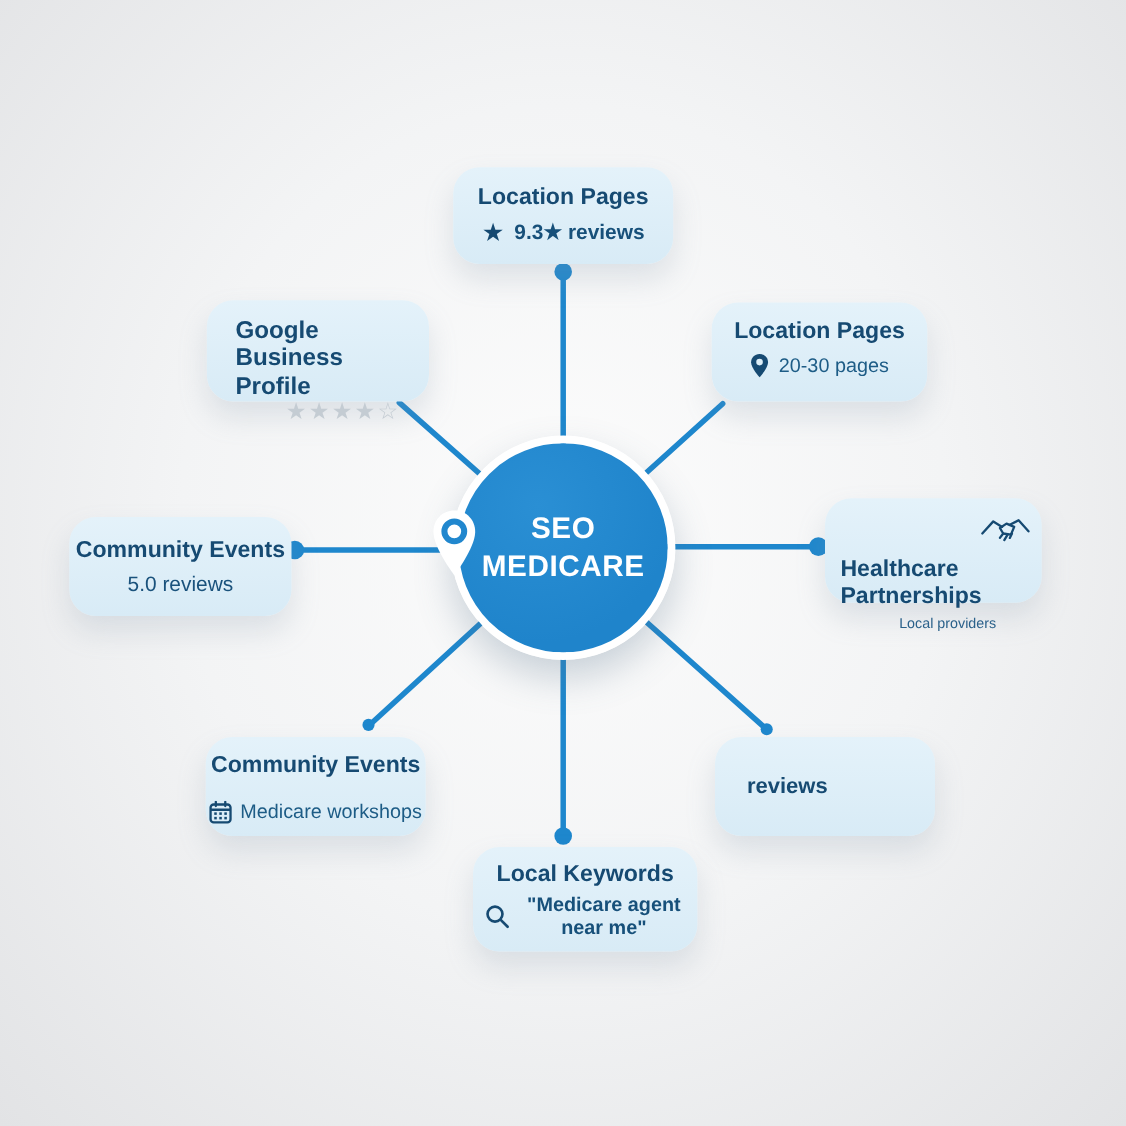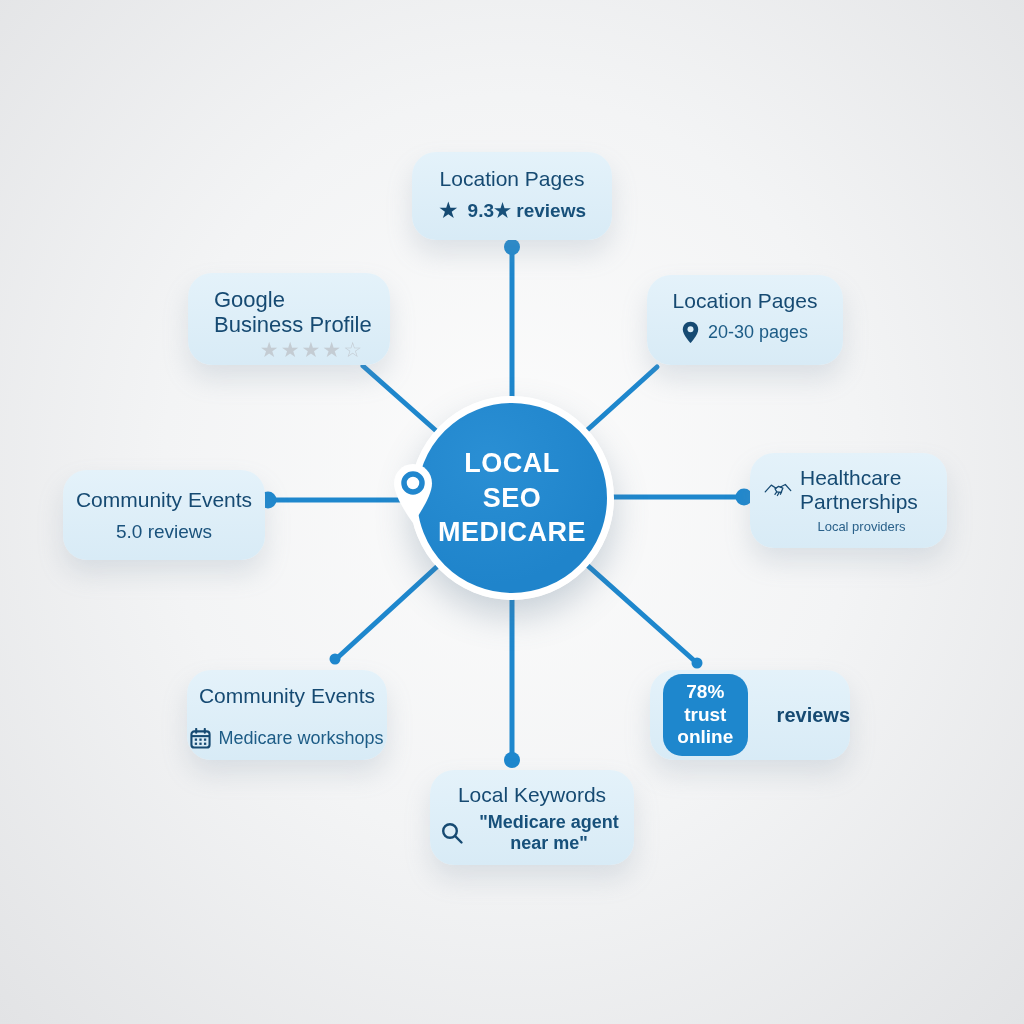--- a/index.html
+++ b/index.html
@@ -26,21 +26,21 @@
   .hub-title span{display:block;}
   .hub-pin{position:absolute;left:392px;top:462px;z-index:4;}
 
   
   .node{
     position:absolute;z-index:5;border-radius:24px;
     background: linear-gradient(180deg,#e4f2fa 0%,#d8ebf6 100%);
     box-shadow: 0 14px 26px rgba(130,150,170,0.22);
     color:#164a72;
   }
-  .node-title{font-weight:400;font-size:21px;color:#164a72;line-height:1.15;}
+  .node-title{font-weight:700;font-size:21px;color:#164a72;line-height:1.15;}
   .node-sub{font-size:18px;color:#1d5c86;font-weight:500;}
   .subrow{display:flex;align-items:center;justify-content:center;gap:9px;}
 
   .n-top{left:412px;top:152px;width:200px;height:88px;text-align:center;}
   .n-top .node-title{margin-top:15px;}
   .n-top .subrow{margin-top:8px;}
   .n-top .star-glyph{font-size:23px;color:#164a72;line-height:1;}
   .n-top .node-sub{font-weight:700;font-size:19px;color:#17507a;}
 
   .n-gbp{left:188px;top:273px;width:202px;height:92px;}
@@ -50,21 +50,21 @@
 
   .n-lpr{left:647px;top:275px;width:196px;height:90px;text-align:center;}
   .n-lpr .node-title{margin-top:14px;}
   .n-lpr .subrow{margin-top:8px;}
 
   .n-cel{left:63px;top:470px;width:202px;height:90px;text-align:center;}
   .n-cel .node-title{margin-top:18px;}
   .n-cel .node-sub{margin-top:9px;font-weight:400;color:#1a527c;font-size:19px;}
 
   .n-hp{left:750px;top:453px;width:197px;height:95px;}
-  .n-hp .toprow{display:flex;align-items:center;gap:8px;margin:13px 10px 0 14px;}
+  .n-hp .toprow{display:flex;align-items:flex-end;gap:8px;margin:13px 10px 0 14px;flex-direction:column;}
   .n-hp .node-title{font-size:21px;}
   .n-hp .node-sub{text-align:center;margin-top:5px;margin-left:26px;font-weight:400;font-size:13px;color:#2a618a;}
 
   .n-ceb{left:187px;top:670px;width:200px;height:90px;text-align:center;}
   .n-ceb .node-title{margin-top:14px;}
   .n-ceb .subrow{margin-top:20px;gap:7px;}
   .n-ceb .node-sub{font-weight:500;}
 
   .n-trust{left:650px;top:670px;width:200px;height:90px;display:flex;align-items:center;padding:0;}
   .badge{
@@ -100,21 +100,20 @@
       <circle cx="268" cy="500" r="8.5"></circle>
       <circle cx="744" cy="497" r="8.5"></circle>
       <circle cx="335" cy="659" r="5.5"></circle>
       <circle cx="697" cy="663" r="5.5"></circle>
       <circle cx="512" cy="760" r="8"></circle>
     </g>
   </svg>
 
   <div class="hub">
     <div class="hub-title">
-      <span>LOCAL</span>
       <span>SEO</span>
       <span>MEDICARE</span>
     </div>
   </div>
   <svg class="hub-pin" width="42" height="64" viewBox="0 0 42 64">
     <path d="M21 2 C10 2 2 10.5 2 21.5 C2 36 21 61 21 61 C21 61 40 36 40 21.5 C40 10.5 32 2 21 2 Z" fill="#ffffff"></path>
     <circle cx="21" cy="21" r="9" fill="#ffffff" stroke="#2187ce" stroke-width="5.5"></circle>
   </svg>
 
   <div class="node n-top">
@@ -174,21 +173,20 @@
           <rect x="5" y="15.3" width="2.4" height="2.4"></rect>
             <rect x="9.8" y="15.3" width="2.4" height="2.4"></rect>
             <rect x="14.6" y="15.3" width="2.4" height="2.4"></rect>
         </g>
       </svg>
       <span class="node-sub">Medicare workshops</span>
     </div>
   </div>
 
   <div class="node n-trust">
-    <div class="badge">78% trust online</div>
     <div class="node-sub">reviews</div>
   </div>
 
   <div class="node n-kw">
     <div class="node-title">Local Keywords</div>
     <div class="subrow">
       <svg width="24" height="24" viewBox="0 0 24 24" fill="none" stroke="#164a72" stroke-width="2.4" stroke-linecap="round">
         <circle cx="10" cy="10" r="6.8"></circle>
         <line x1="15.2" y1="15.2" x2="21.5" y2="21.5"></line>
       </svg>

